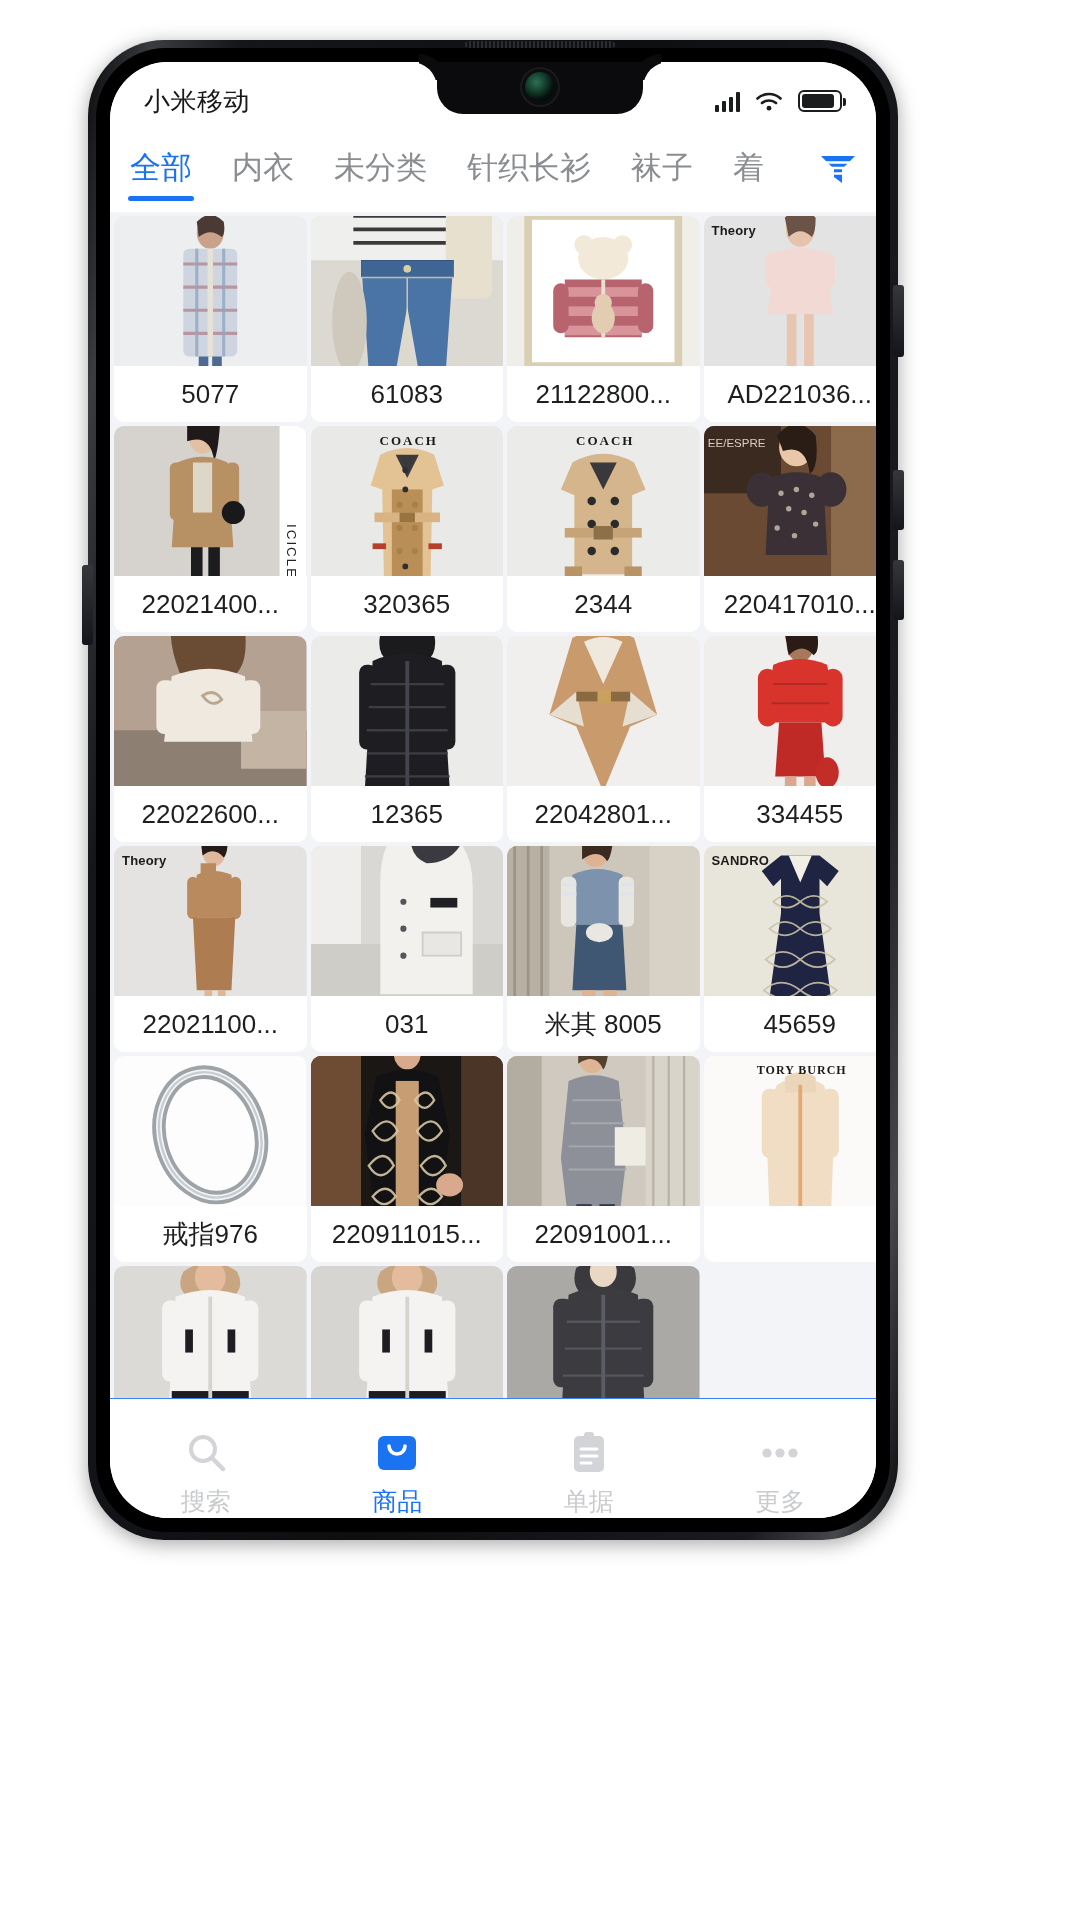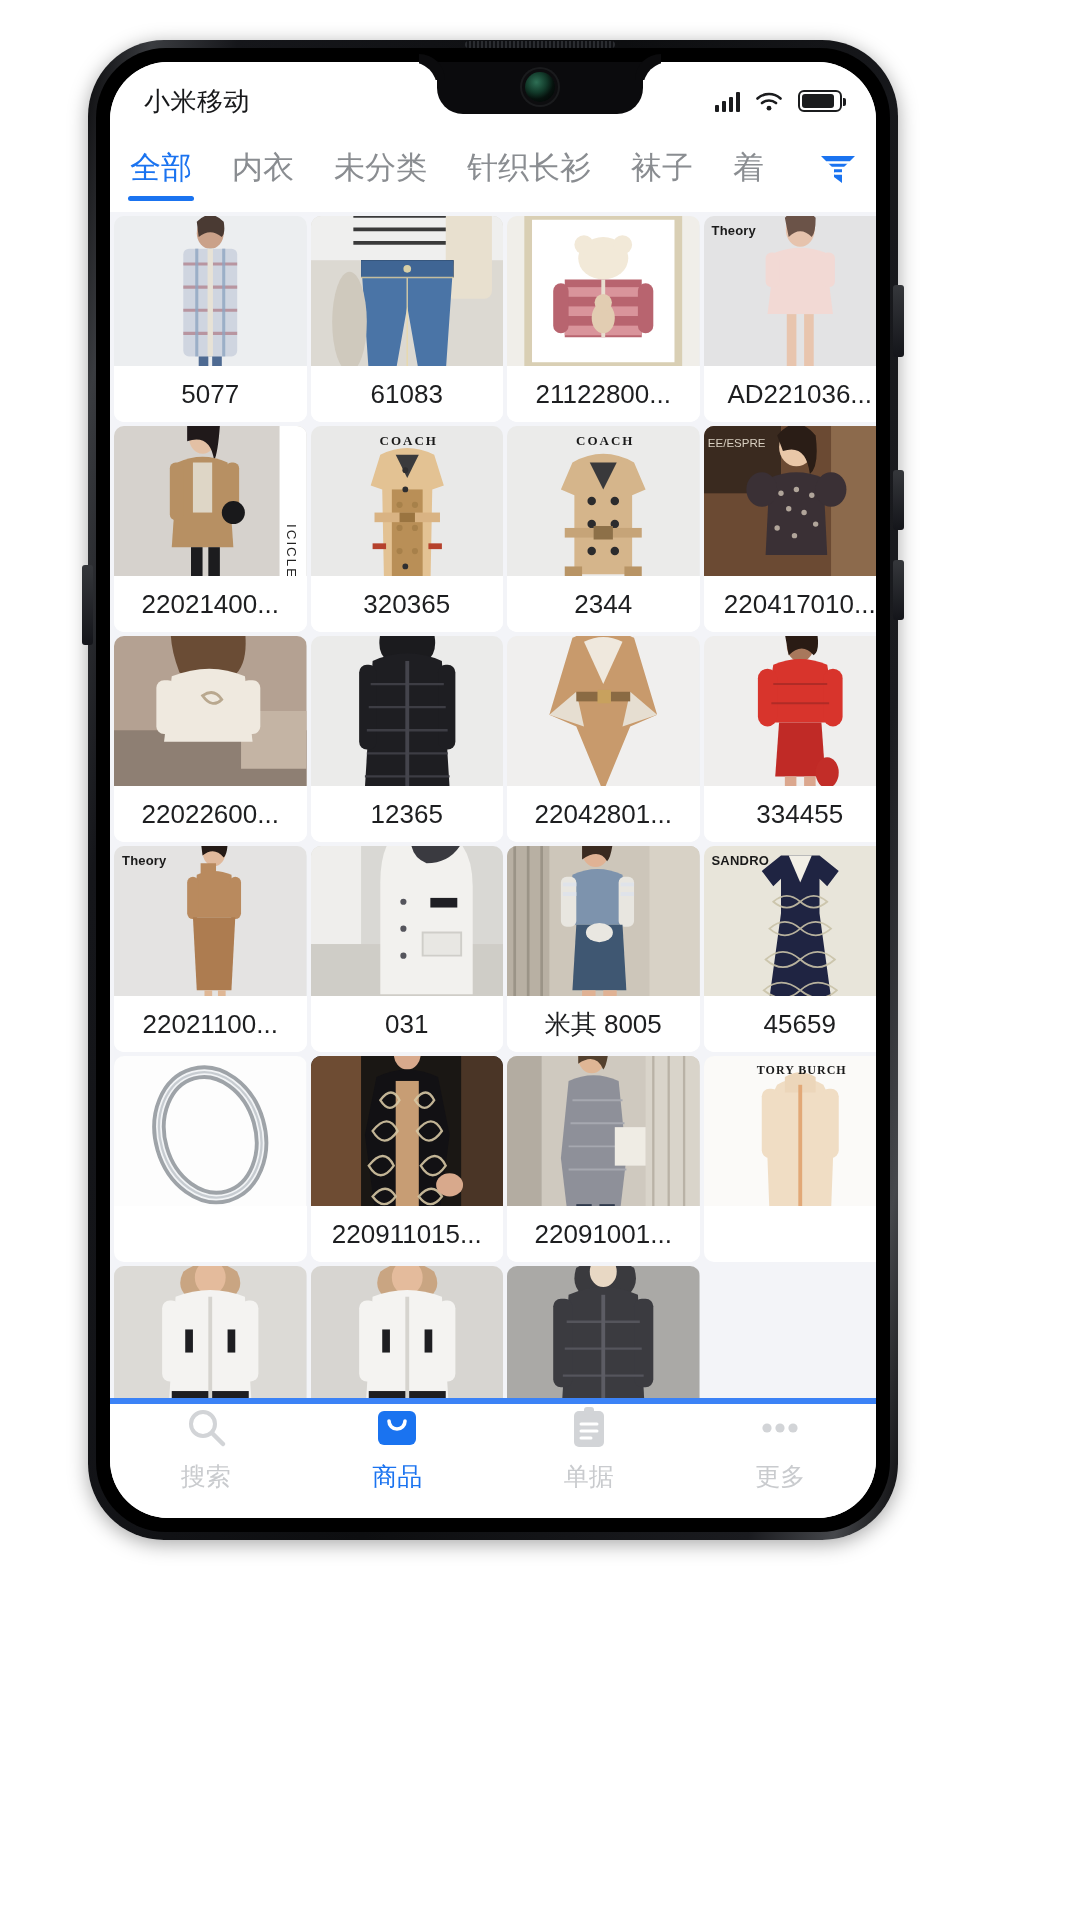--- a/index.html
+++ b/index.html
@@ -115,21 +115,21 @@
   }
   .brandtag.ctr{ left:4px; right:0; text-align:center; letter-spacing:2px; font-family:"Liberation Serif",serif; }
   .caption{
     height:56px; display:flex; align-items:center; justify-content:center;
     font-size:26px; color:#1d1e20; background:#fff; white-space:nowrap; overflow:hidden;
   }
 
   
   .bottomnav{
     position:absolute; left:0; right:0; bottom:0; height:120px; background:#fff;
-    display:flex; align-items:flex-start; border-top:6px solid #3b82f6; z-index:20;
+    display:flex; align-items:flex-end; border-top:1px solid #3b82f6; z-index:20;
   }
   .navitem{ flex:1; display:flex; flex-direction:column; align-items:center; gap:8px; }
   .navlabel{ font-size:25px; color:#c9cbce; }
   .navitem.active .navlabel{ color:#1a73f0; }
   .navico{ width:48px; height:48px; position:relative; }
 </style>
 </head>
 <body>
 
 <div id="stage">
@@ -564,20 +564,21 @@
           <div class="thumb">
             <svg viewBox="0 0 100 100" preserveAspectRatio="xMidYMid slice">
               <rect width="100" height="100" fill="#fdfdfd"></rect>
               <g transform="rotate(-16 50 52)">
                 <ellipse cx="50" cy="52" rx="26" ry="33" fill="none" stroke="#9ea3a8" stroke-width="7"></ellipse>
                 <ellipse cx="50" cy="52" rx="26" ry="33" fill="none" stroke="#f2f4f6" stroke-width="3"></ellipse>
                 <ellipse cx="50" cy="52" rx="26" ry="33" fill="none" stroke="#c7ccd1" stroke-width="1.2"></ellipse>
               </g>
             </svg>
           </div>
+          <div class="caption">戒指976</div>
         </div>
 
         <div class="card">
           <div class="thumb">
             <svg viewBox="0 0 100 100" preserveAspectRatio="xMidYMid slice">
               <rect width="100" height="100" fill="#1a1714"></rect>
               <rect x="0" y="0" width="26" height="100" fill="#6e4c33"></rect>
               <rect x="78" y="0" width="22" height="100" fill="#4a3526"></rect>
               <ellipse cx="50" cy="10" rx="7" ry="8" fill="#d8a98c"></ellipse>
               <path d="M34 22 q16-8 32 0 l6 30 -6 46 h-32 l-6-46 Z" fill="#121114"></path>

